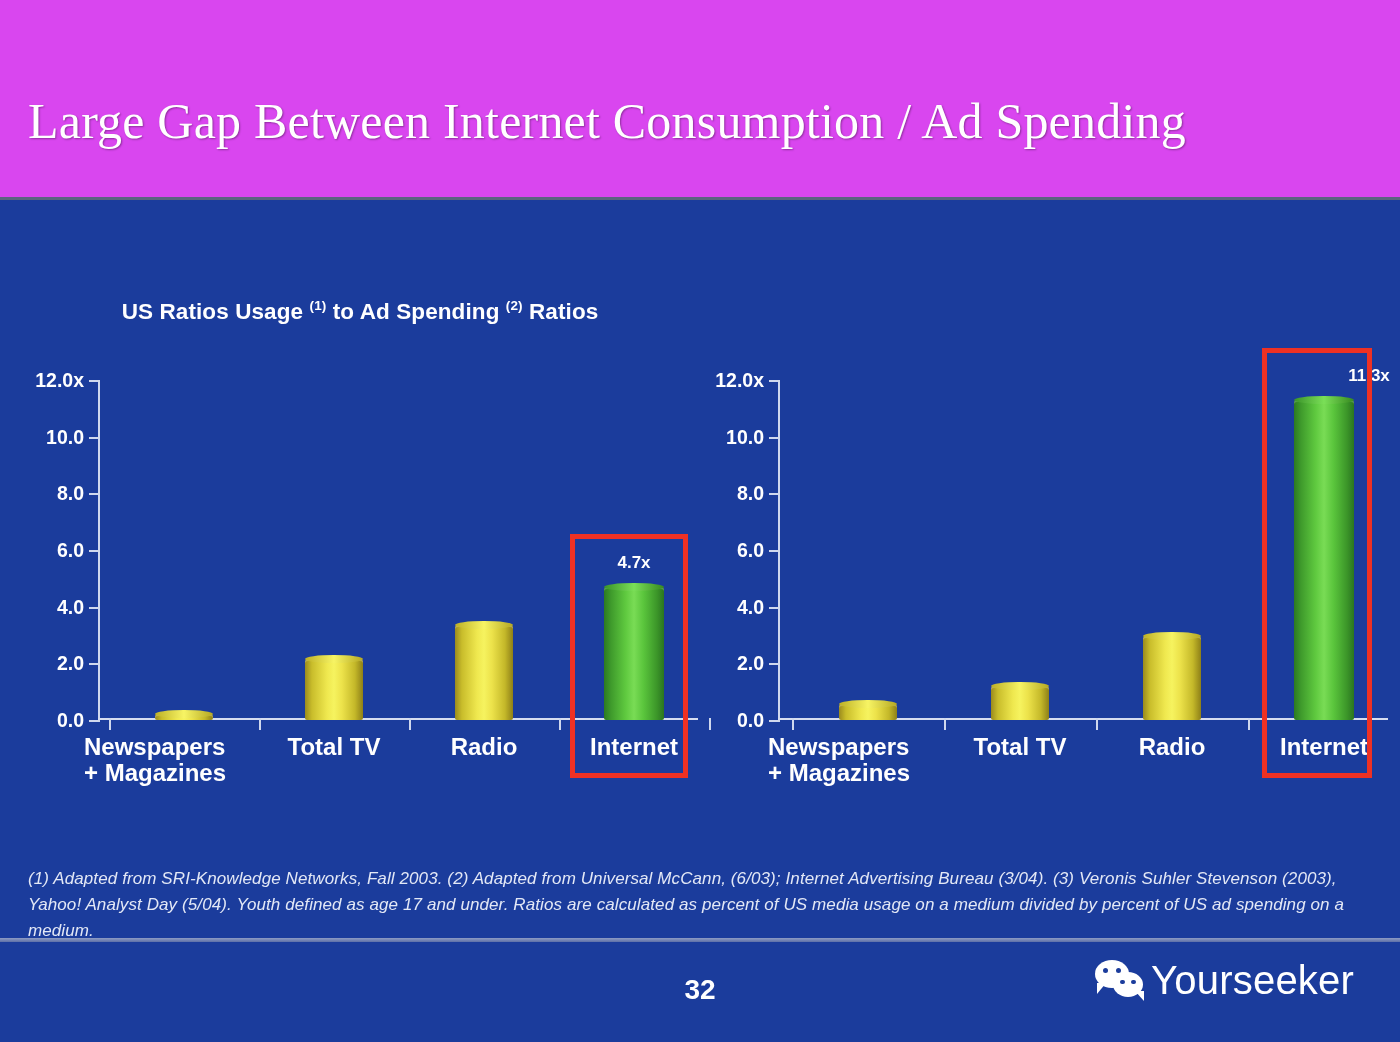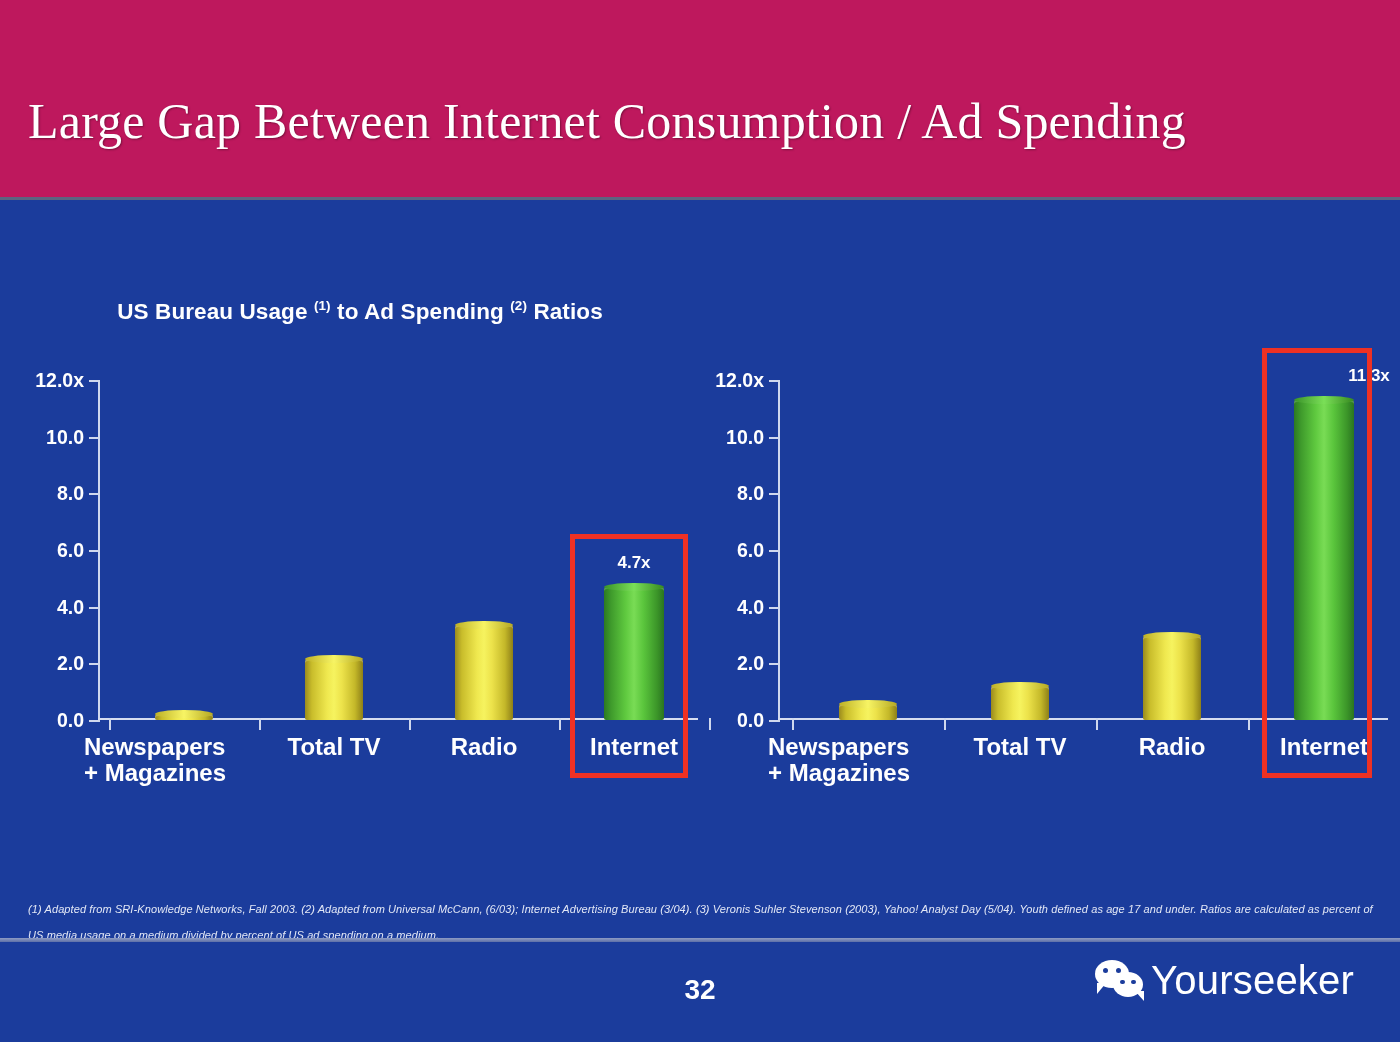--- a/index.html
+++ b/index.html
@@ -12,21 +12,21 @@
   #slide {
     position: relative;
     width: 1400px; height: 1042px;
     background: #1b3c9c;
   }
 
   
   .header-band {
     position: absolute; left: 0; top: 0;
     width: 1400px; height: 200px;
-    background: #be185d;
+    background: #d946ef;
   }
   .header-band .rule {
     position: absolute; left: 0; bottom: 0; width: 100%; height: 3px;
     background: #5b6480;
   }
   .slide-title {
     position: absolute; left: 28px; top: 92px;
     width: 1350px;
     font-family: "Liberation Serif", serif;
     font-size: 50px;
@@ -159,23 +159,23 @@
     border: 5px solid #ee3124;
     background: transparent;
     pointer-events: none;
   }
   #hl-left  { left: 570px;  top: 534px;  width: 118px; height: 244px; }
   #hl-right { left: 1262px; top: 348px;  width: 110px; height: 430px; }
 
   
   .footnote {
     position: absolute;
-    left: 28px; top: 896px; width: 1348px;
+    left: 28px; top: 866px; width: 1348px;
     color: #e3e8f6;
-    font-size: 11px;
+    font-size: 17px;
     font-style: italic;
     line-height: 26px;
     letter-spacing: 0.1px;
   }
   .footnote-rule {
     position: absolute; left: 0; top: 938px;
     width: 1400px; height: 4px;
     background: linear-gradient(to bottom, #8e9cc4, #5e70a8);
   }
 
@@ -236,21 +236,21 @@
 
 <div id="slide">
 
   <div class="header-band">
     <div class="slide-title">Large Gap Between Internet Consumption / Ad Spending</div>
     <div class="rule"></div>
   </div>
 
   <div class="panel" id="panel-left">
     <div class="panel-title">
-      <span>US Bureau Usage </span><sup>(1)</sup><span> to Ad Spending </span><sup>(2)</sup><span> Ratios</span>
+      <span>US Ratios Usage </span><sup>(1)</sup><span> to Ad Spending </span><sup>(2)</sup><span> Ratios</span>
     </div>
     <div class="plot">
       <div class="axis-y"></div>
       <div class="axis-x"></div>
       <div class="yticks">
           <div class="ytick" style="top: 350px;"></div>
           <div class="ytick-label" style="top: 350px;">0.0</div>
           <div class="ytick" style="top: 293.333px;"></div>
           <div class="ytick-label" style="top: 293.333px;">2.0</div>
           <div class="ytick" style="top: 236.667px;"></div>

